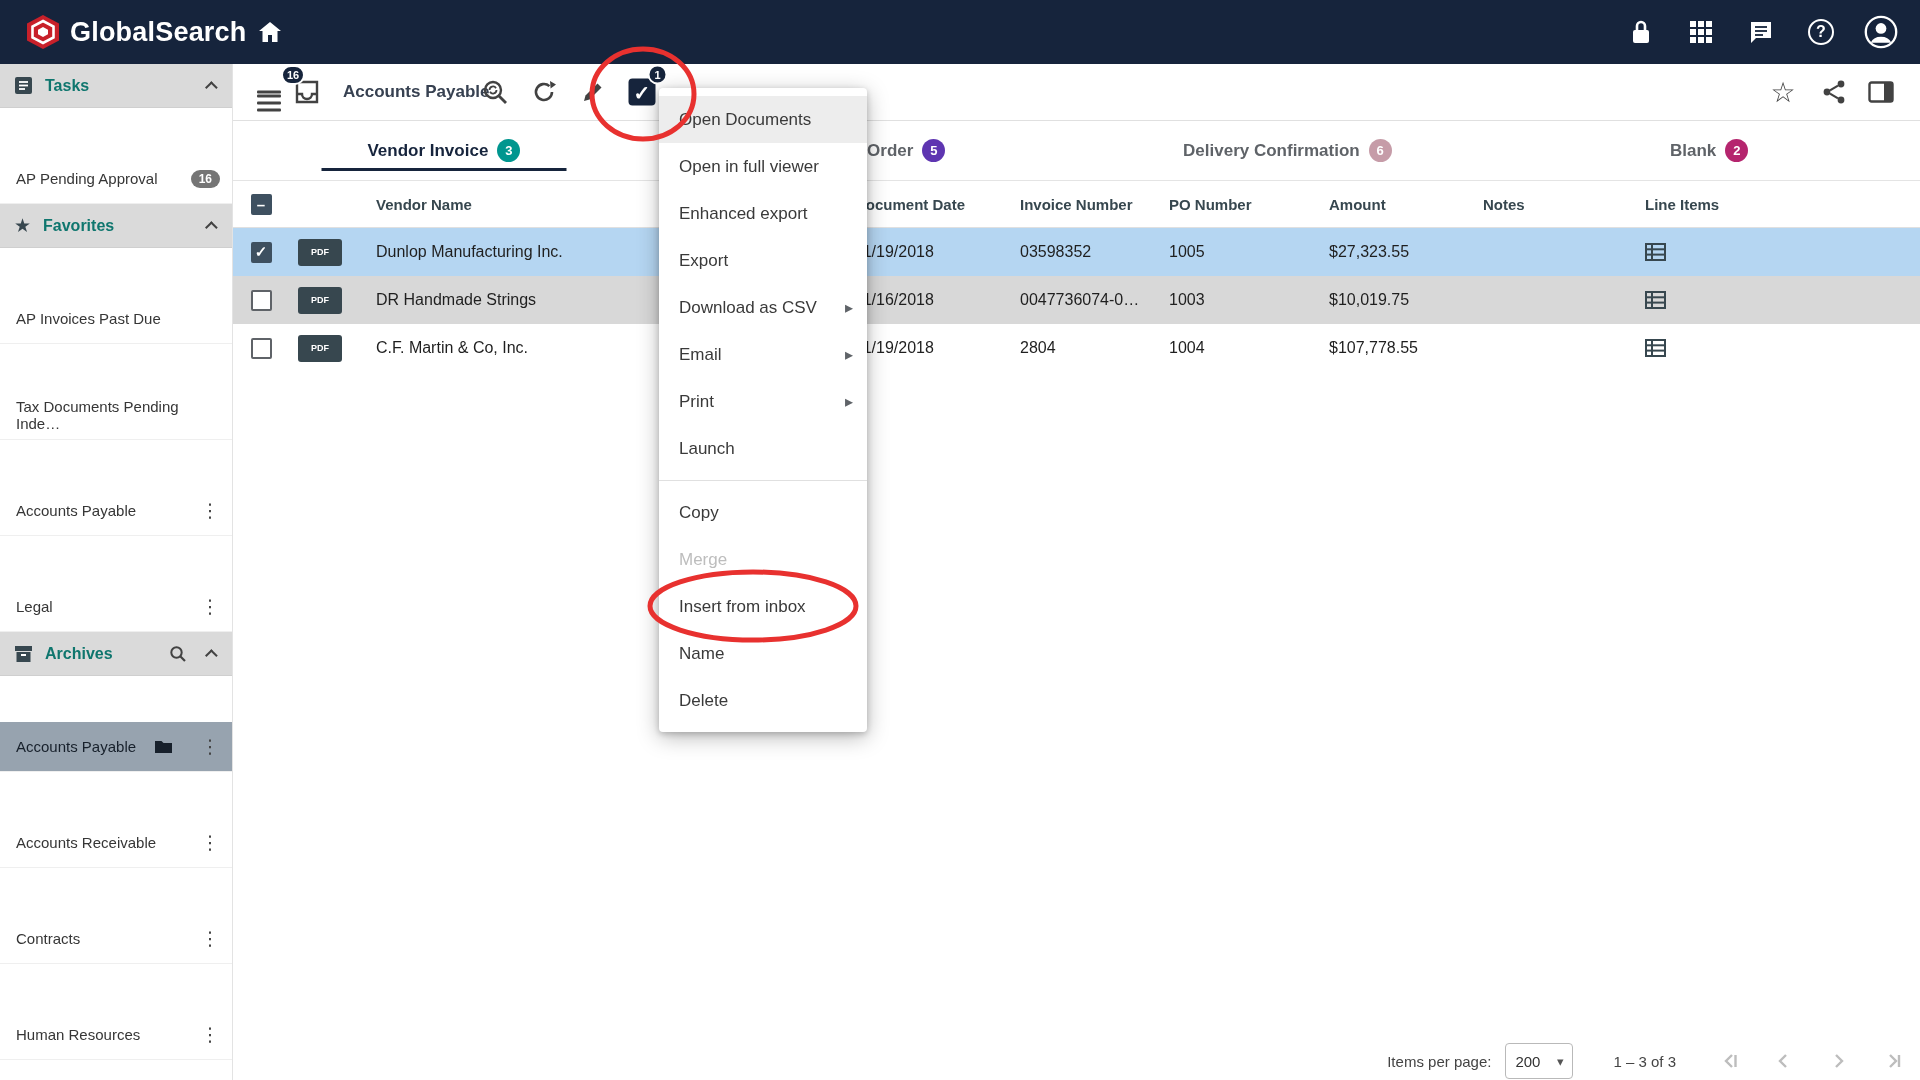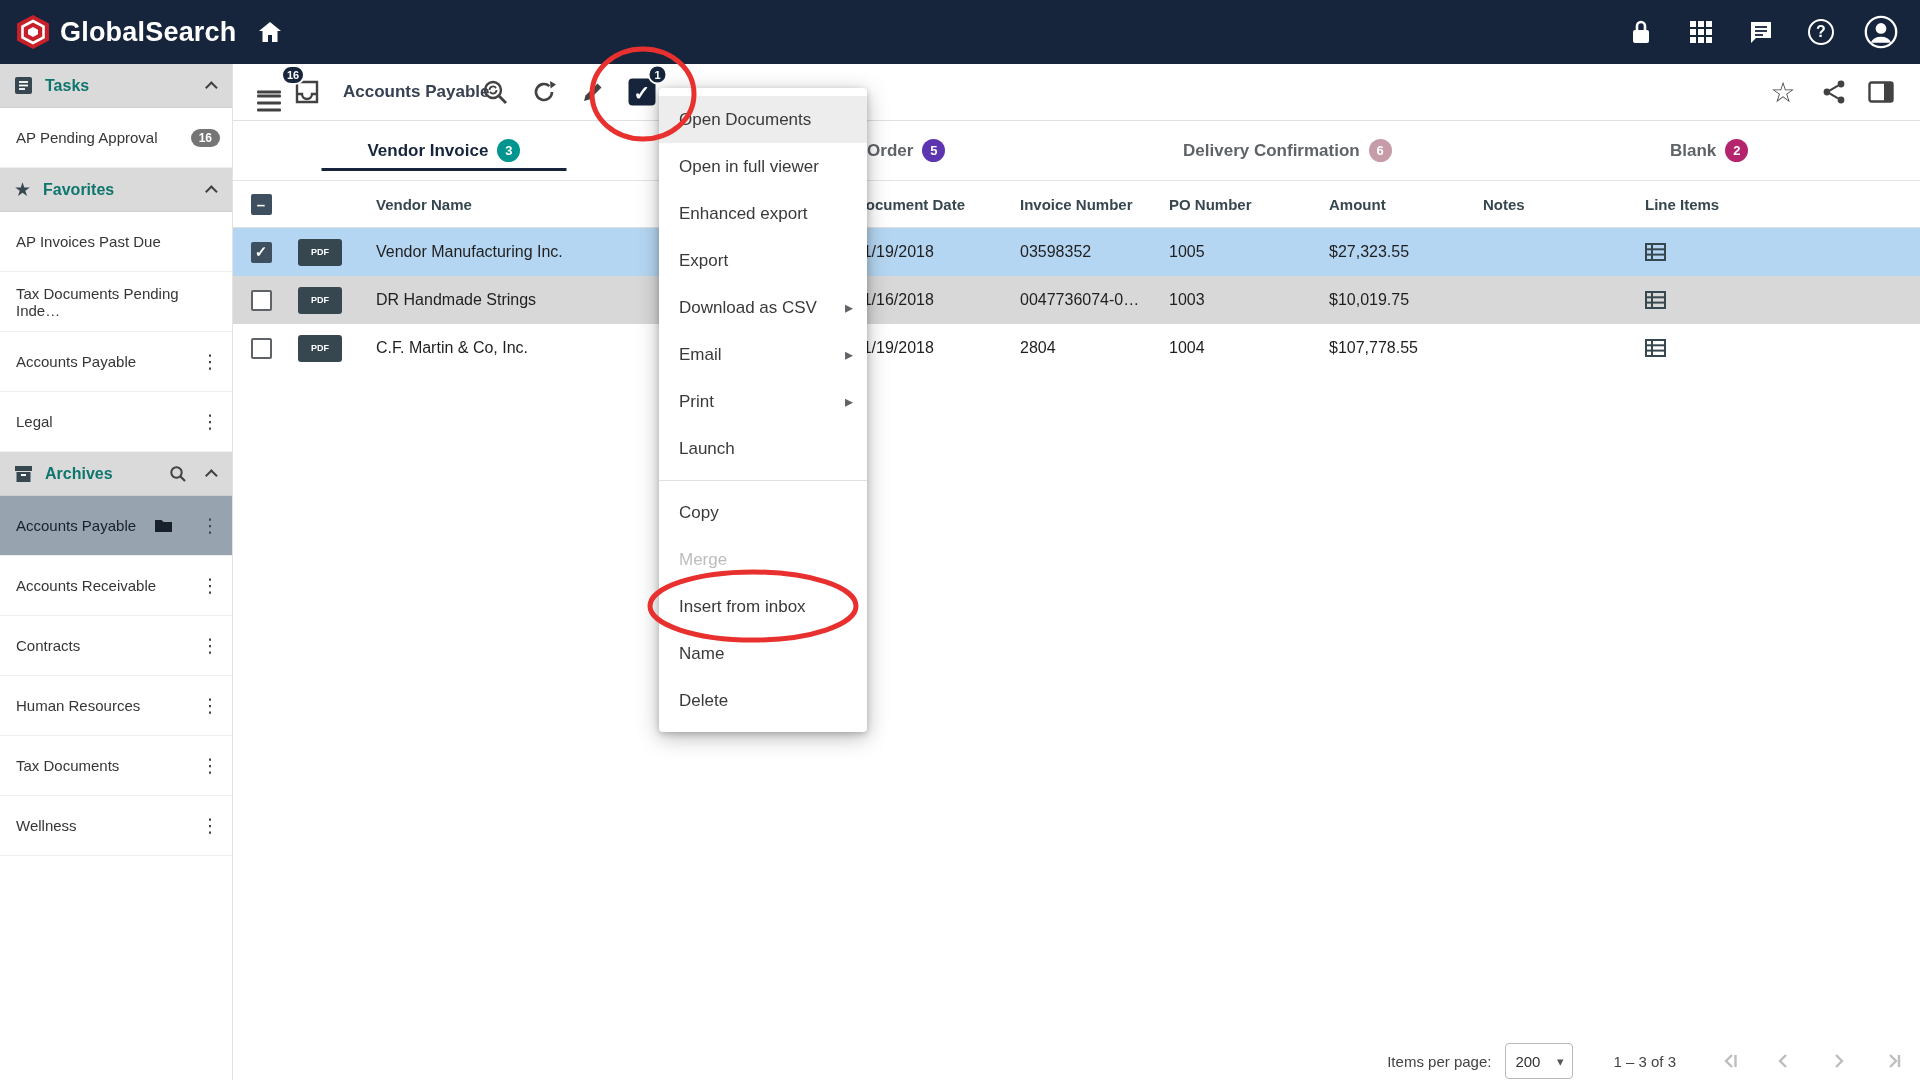--- a/index.html
+++ b/index.html
@@ -2,41 +2,41 @@
 <html><head>
 <meta charset="utf-8">
 <style>
   * { margin:0; padding:0; box-sizing:border-box; }
   html,body { width:1920px; height:1080px; overflow:hidden; background:#fff;
               font-family:"Liberation Sans", sans-serif; color:#212121; }
 
   
   .topbar { position:absolute; left:0; top:0; width:1920px; height:64px;
             background:#16243C; display:flex; align-items:center; z-index:20; }
-  .logo-wrap { display:flex; align-items:center; gap:8px; padding-left:14px; }
+  .logo-wrap { display:flex; align-items:center; gap:8px; padding-left:24px; }
   .logo-title { color:#fff; font-size:27px; font-weight:bold; letter-spacing:.2px; }
   .home-btn { position:absolute; left:252px; top:14px; width:36px; height:36px;
               display:flex; align-items:center; justify-content:center; cursor:pointer; }
   .topbar-right { position:absolute; right:0; top:0; height:64px; display:flex;
                   align-items:center; gap:26px; padding-right:22px; }
   .tb-icon { width:34px; height:34px; display:flex; align-items:center; justify-content:center; cursor:pointer; }
   .help-circle { width:26px; height:26px; border:2px solid #fff; border-radius:50%;
                  color:#fff; font-size:16px; font-weight:bold; display:flex; align-items:center; justify-content:center; }
 
   
   .sidebar { position:absolute; left:0; top:64px; width:233px; bottom:0; background:#fff;
              border-right:1px solid #e3e3e3; z-index:5; }
   .sec-hdr { height:44px; background:#DADADA; display:flex; align-items:center;
              padding:0 14px; gap:12px; cursor:pointer; border-bottom:1px solid #cfcfcf; }
   .sec-hdr .sec-label { font-size:16px; font-weight:bold; color:#0f766e; flex:0 0 auto; }
   .sec-spacer { flex:1; }
   .chev-up { width:9px; height:9px; border-left:2px solid #424242; border-top:2px solid #424242;
              transform:rotate(45deg) translateY(3px); }
-  .side-item { height:60px; display:flex; align-items:center; padding:0 12px 0 16px;
-               font-size:15px; color:#363636; border-bottom:1px solid #efefef; cursor:pointer; gap:8px; }
+  .side-item { height:50px; display:flex; align-items:center; padding:0 12px 0 16px;
+               font-size:15px; color:#363636; border-bottom:1px solid #efefef; cursor:pointer; gap:8px;margin-top:46px; }
   .side-item .grow { flex:1; }
   .side-item.selected { background:#97A3AF; color:#17202B; }
   .count-pill { background:#757575; color:#fff; font-size:12px; border-radius:10px;
                 padding:2px 8px; font-weight:bold; }
   .kebab { font-size:19px; color:#424242; width:20px; text-align:center; cursor:pointer; }
 
   
   .main { position:absolute; left:233px; top:64px; right:0; bottom:0; background:#fff; }
 
   .toolbar { position:absolute; left:0; top:0; right:0; height:57px; border-bottom:1px solid #e0e0e0; }
@@ -363,21 +363,21 @@
 
     <div class="trow sel">
       <div class="cell center">
         <span class="cb dark">
           <span>✓</span>
         </span>
       </div>
       <div class="cell center">
         <span class="pdficon">PDF</span>
       </div>
-      <div class="cell pad">Vendor Manufacturing Inc.</div>
+      <div class="cell pad">Dunlop Manufacturing Inc.</div>
       <div class="cell pad">11/19/2018</div>
       <div class="cell pad">03598352</div>
       <div class="cell pad">1005</div>
       <div class="cell pad">$27,323.55</div>
       <div class="cell pad"></div>
       <div class="cell pad">
         <svg width="21" height="18" viewBox="0 0 21 18">
           <rect x="1" y="1" width="19" height="16" fill="none" stroke="#37474F" stroke-width="2"></rect>
           <line x1="1" y1="6.3" x2="20" y2="6.3" stroke="#37474F" stroke-width="2"></line>
           <line x1="1" y1="11.6" x2="20" y2="11.6" stroke="#37474F" stroke-width="2"></line>

